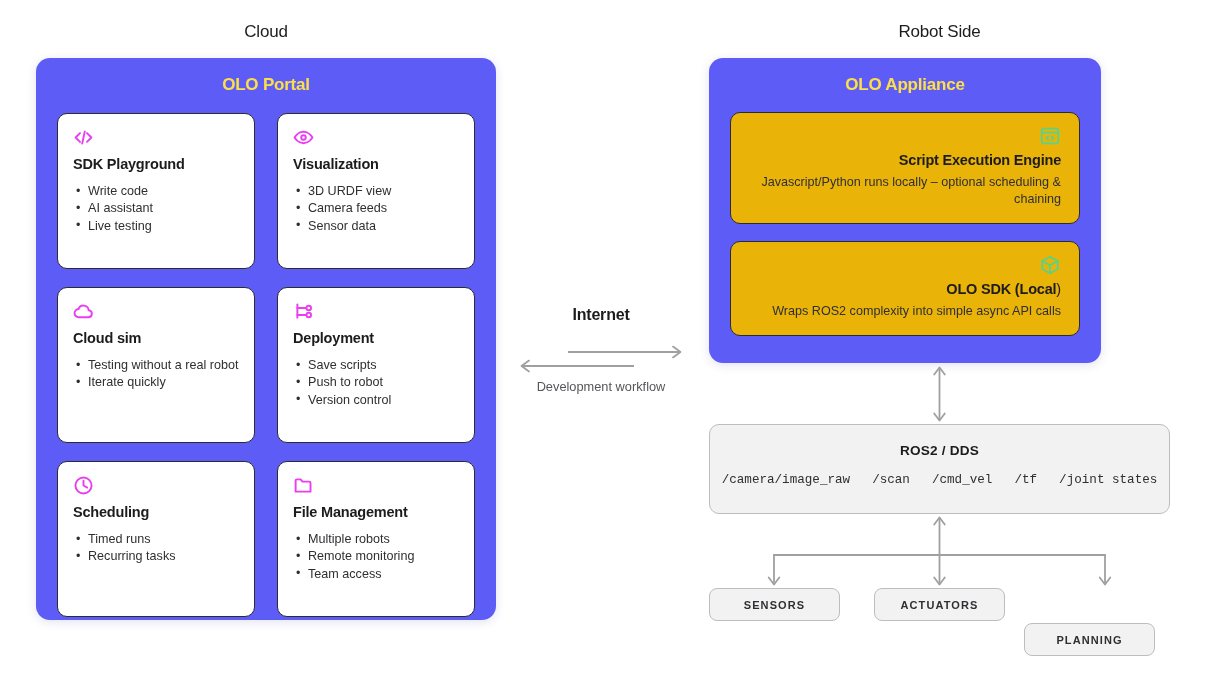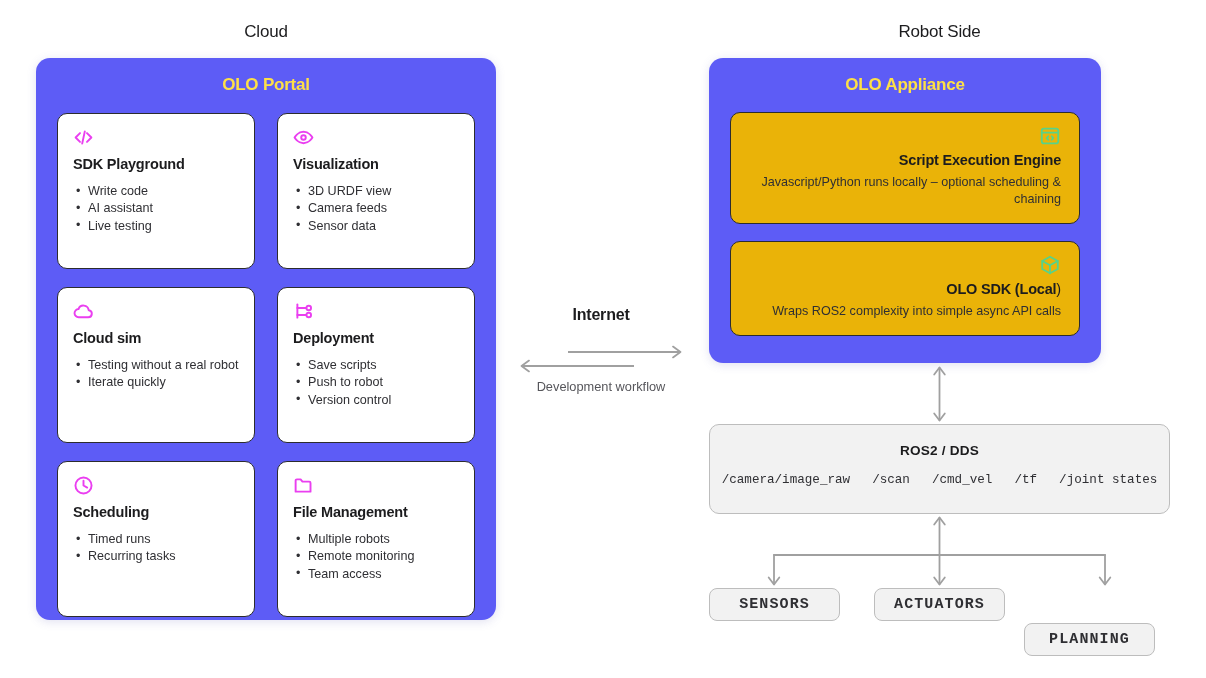--- a/index.html
+++ b/index.html
@@ -170,28 +170,27 @@
 
   
   .leaf-box {
     position: absolute;
     top: 588px;
     width: 131px;
     height: 33px;
     background: #f2f2f2;
     border: 1px solid #bdbdbd;
     border-radius: 8px;
-    font-size: 15px;
+    font-size: 11px;
     font-weight: bold;
     letter-spacing: 1.1px;
     color: #2f2f33;
     display: flex;
     align-items: center;
     justify-content: center;
-    font-family: Liberation Mono, monospace;
   }
   #leaf-sensors  { left: 709px; }
   #leaf-actuators{ left: 874px; }
   #leaf-planning { left: 1024px; margin-top: 35px; }
 
   
   #connectors {
     position: absolute;
     left: 0; top: 0;
     width: 1206px; height: 678px;

